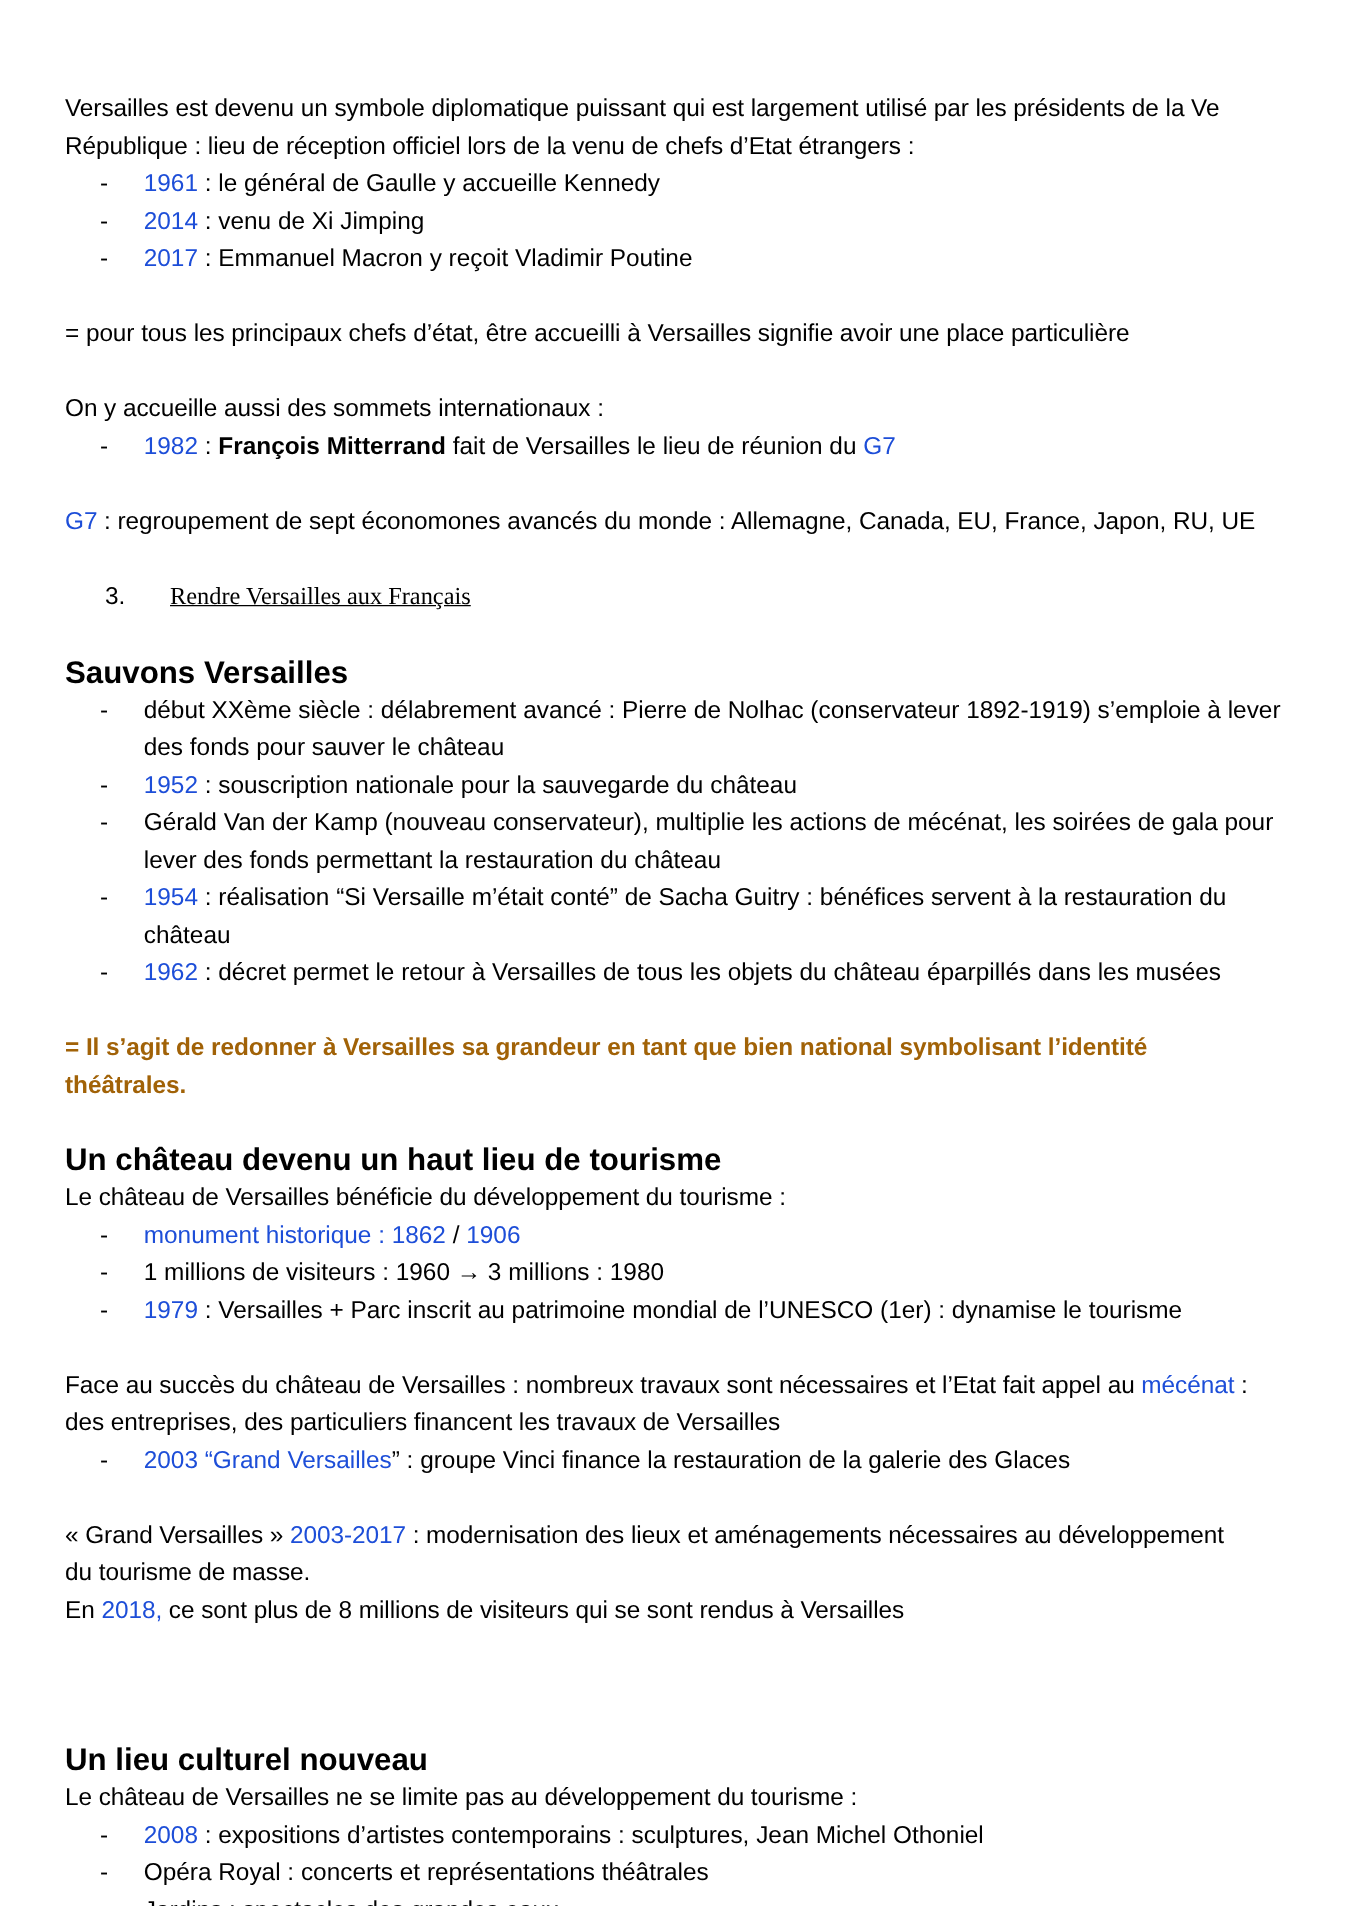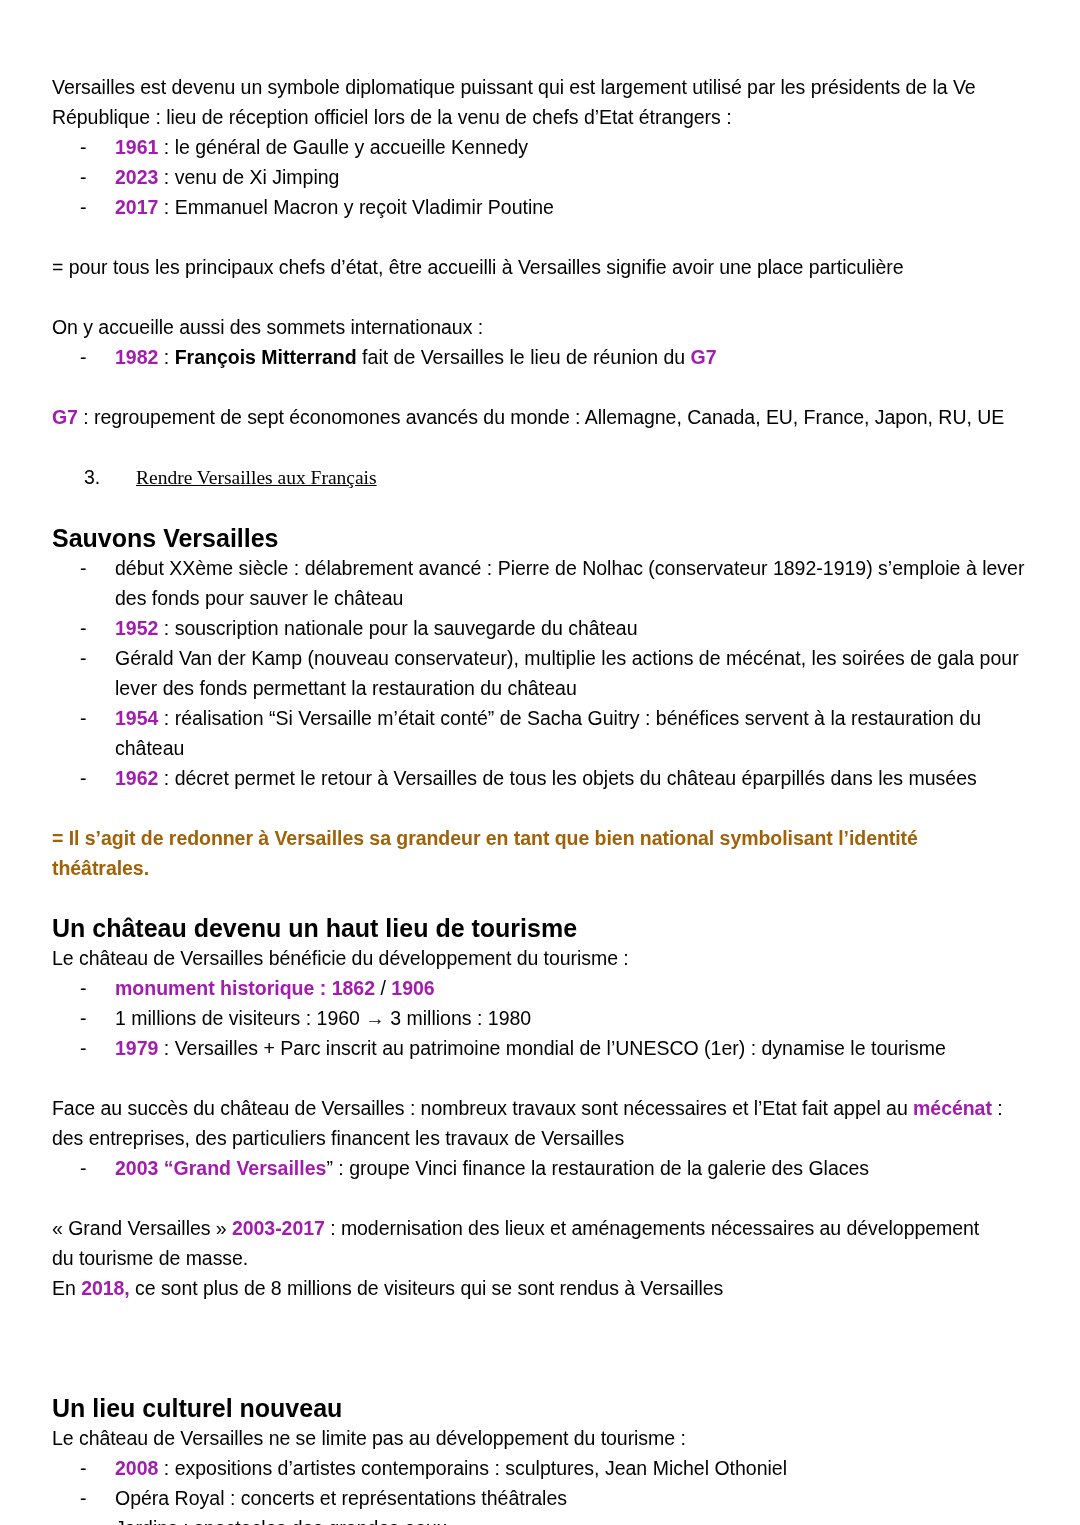--- a/index.html
+++ b/index.html
@@ -72,22 +72,21 @@
     top: 0;
   }
   .u {
     text-decoration: underline;
     font-family: Liberation Serif, serif;
   }
   .b {
     font-weight: bold;
   }
   .blue-light {
-    color: #a21caf;
-    font-weight: bold;
+    color: #1d4ed8;
   }
   .blue-bold {
     color: #a16207;
     font-weight: bold;
   }
   .heading-u {
     font-size: 25px;
     line-height: 30px;
     font-weight: bold;
     margin: 0;
@@ -95,21 +94,21 @@
 </style>
 </head>
 <body>
 
 <div class="page">
 
   <p class="para"><span>Versailles est devenu un symbole diplomatique puissant qui est largement utilisé par les présidents de la Ve</span><br><span>République : lieu de réception officiel lors de la venu de chefs d’Etat étrangers :</span></p>
 
   <ul class="bullets">
     <li><span class="dash">-</span><span class="blue-light">1961</span><span> : le général de Gaulle y accueille Kennedy</span></li>
-    <li><span class="dash">-</span><span class="blue-light">2023</span><span> : venu de Xi Jimping</span></li>
+    <li><span class="dash">-</span><span class="blue-light">2014</span><span> : venu de Xi Jimping</span></li>
     <li><span class="dash">-</span><span class="blue-light">2017</span><span> : Emmanuel Macron y reçoit Vladimir Poutine</span></li>
   </ul>
 
   <div class="spacer-line"></div>
 
   <p class="para">= pour tous les principaux chefs d’état, être accueilli à Versailles signifie avoir une place particulière</p>
 
   <div class="spacer-line"></div>
 
   <p class="para">On y accueille aussi des sommets internationaux :</p>

